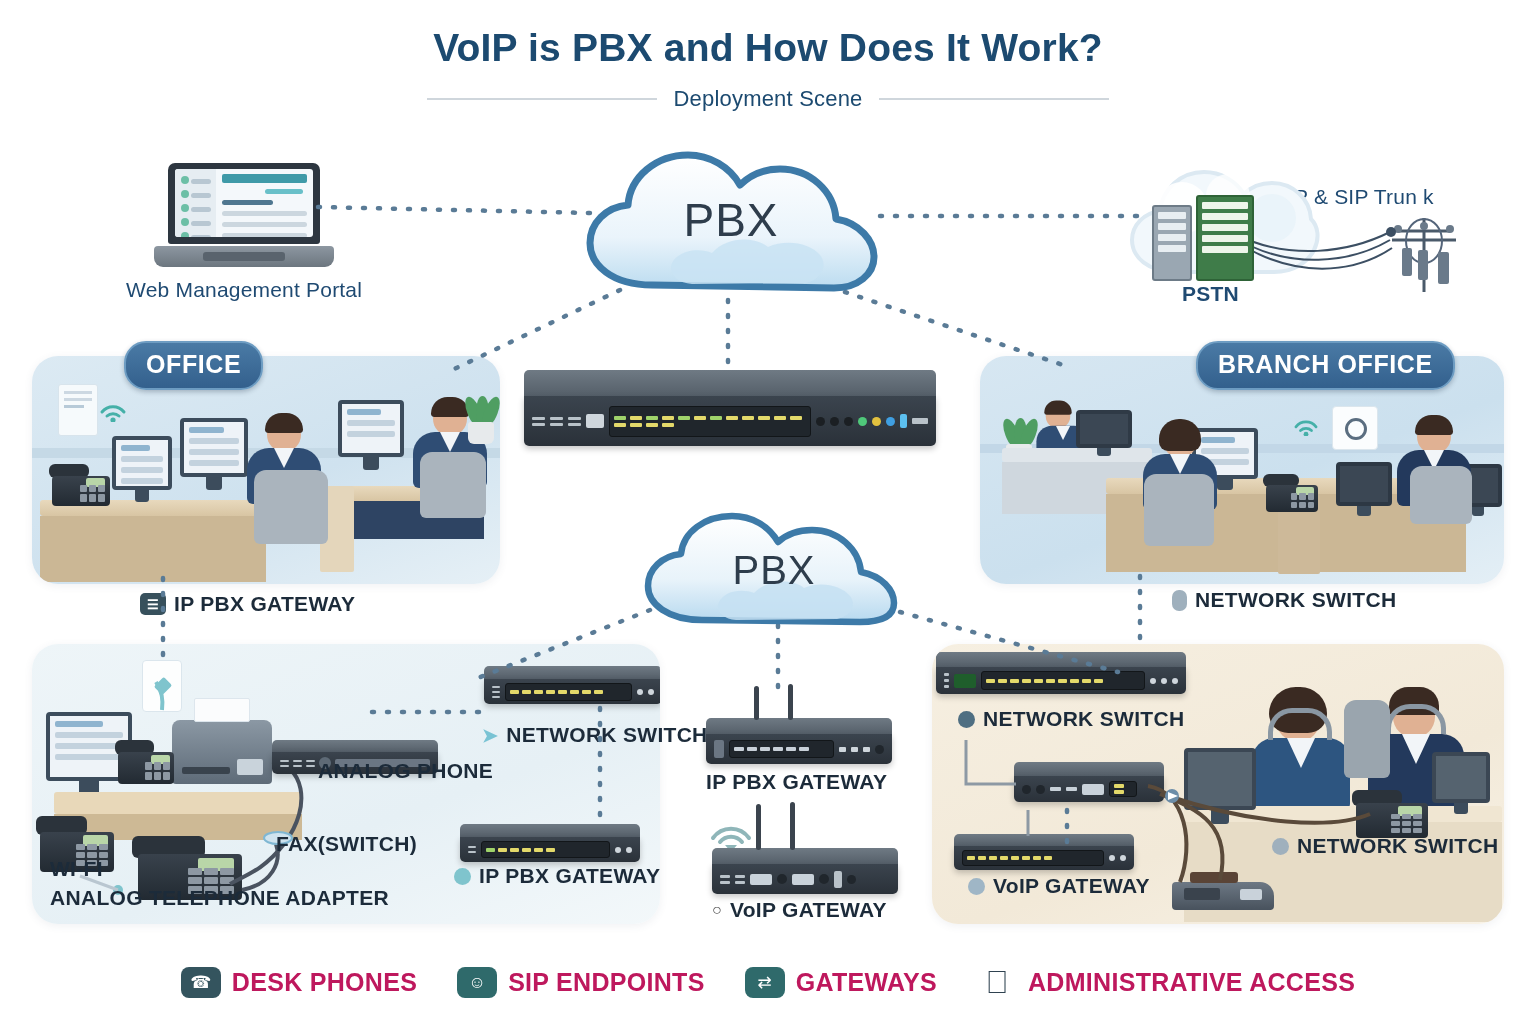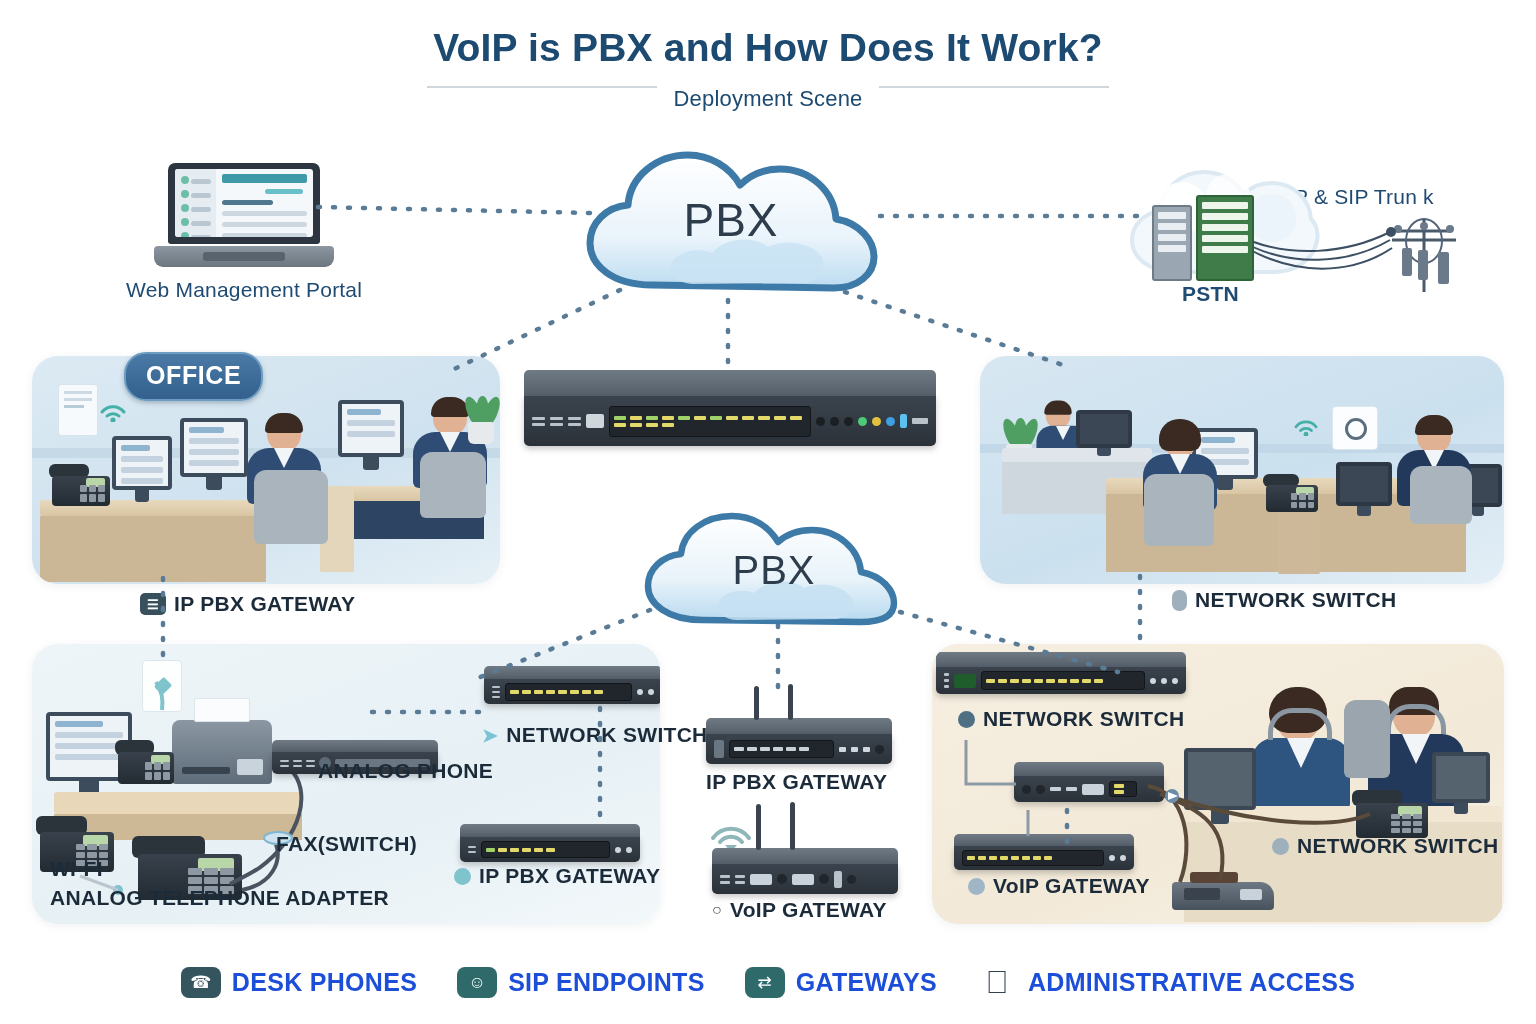--- a/index.html
+++ b/index.html
@@ -14,21 +14,21 @@
 
   
   .title {
     position: absolute; left: 0; top: 26px; width: 100%;
     text-align: center;
     font-size: 39px; font-weight: bold; letter-spacing: .2px;
     color: #1c4a70;
   }
   .sub-wrap {
     position: absolute; left: 0; top: 86px; width: 100%;
-    display: flex; align-items: flex-start; justify-content: center; gap: 16px;
+    display: flex; align-items: center; justify-content: center; gap: 16px;
   }
   .sub-rule { width: 230px; height: 2px; background: #cfd6dc; }
   .subtitle { font-size: 22px; color: #1c4a70; letter-spacing: .2px; }
 
   
   .lbl {
     position: absolute;
     font-size: 21px; font-weight: bold; letter-spacing: .3px;
     color: #1c2b3a; white-space: nowrap;
     display: flex; align-items: center; gap: 8px;
@@ -216,21 +216,21 @@
     display: flex; align-items: center; justify-content: center; gap: 40px;
   }
   .legend .item { display: flex; align-items: center; gap: 11px; }
   .legend .lico {
     width: 40px; height: 31px; border-radius: 8px;
     background: #34545e; color: #fff;
     display: flex; align-items: center; justify-content: center;
     font-size: 17px;
   }
   .legend .ltxt {
-    font-size: 25px; font-weight: bold; color: #1d4ed8; letter-spacing: .3px;
+    font-size: 25px; font-weight: bold; color: #be185d; letter-spacing: .3px;
   }
 </style>
 </head>
 <body>
 
 <div id="stage">
 
   <div class="title">VoIP is PBX and How Does It Work?</div>
   <div class="sub-wrap">
     <div class="sub-rule"></div>
@@ -449,21 +449,21 @@
 
     <div class="chair" style="left:222px;top:114px;width:74px;height:74px;"></div>
     <div class="chair" style="left:388px;top:96px;width:66px;height:66px;"></div>
     <div class="plant" style="left:432px;top:32px;width:36px;height:56px;">
       <div class="leaf" style="left:3px;transform:rotate(-22deg);"></div>
       <div class="leaf" style="left:12px;"></div>
       <div class="leaf" style="left:21px;transform:rotate(22deg);"></div>
       <div class="pot"></div>
     </div>
   </div>
-  <div class="badge blue" style="left:124px; top:352px;">OFFICE</div>
+  <div class="badge blue" style="left:124px; top:341px;">OFFICE</div>
   <div class="lbl" style="left:140px; top:592px;">
     <span class="tag-ico">☰</span>
     <span>IP PBX GATEWAY</span>
   </div>
 
   <div class="dev" style="left:524px; top:370px; width:412px; height:76px;">
     <div class="top" style="height:26px;"></div>
     <div class="face" style="height:50px;">
       <div class="vent">
           <i></i>
@@ -593,20 +593,21 @@
     <div class="wifi" style="left:312px;top:58px;">
       <svg width="28" height="22" viewBox="0 0 30 24">
           <g fill="none" stroke="#45b0a8" stroke-width="3" stroke-linecap="round">
         <path d="M4 14 A14 14 0 0 1 26 14"></path>
             <path d="M9 18 A9 9 0 0 1 21 18"></path>
           </g>
         <circle cx="15" cy="22" r="2.6" fill="#45b0a8"></circle>
         </svg>
     </div>
   </div>
+  <div class="badge blue" style="left:1196px; top:341px;">BRANCH OFFICE</div>
   <div class="lbl" style="left:1172px; top:588px;">
     <span class="pin-ico"></span>
     <span>NETWORK SWITCH</span>
   </div>
 
   <div class="cloud small" style="left:632px; top:512px; width:284px; height:122px;">
     <svg viewBox="0 0 284 122" width="284" height="122">
       <defs>
         <linearGradient id="cgB" x1="0" y1="0" x2="0" y2="1">
           <stop offset="0" stop-color="#ffffff"></stop>

